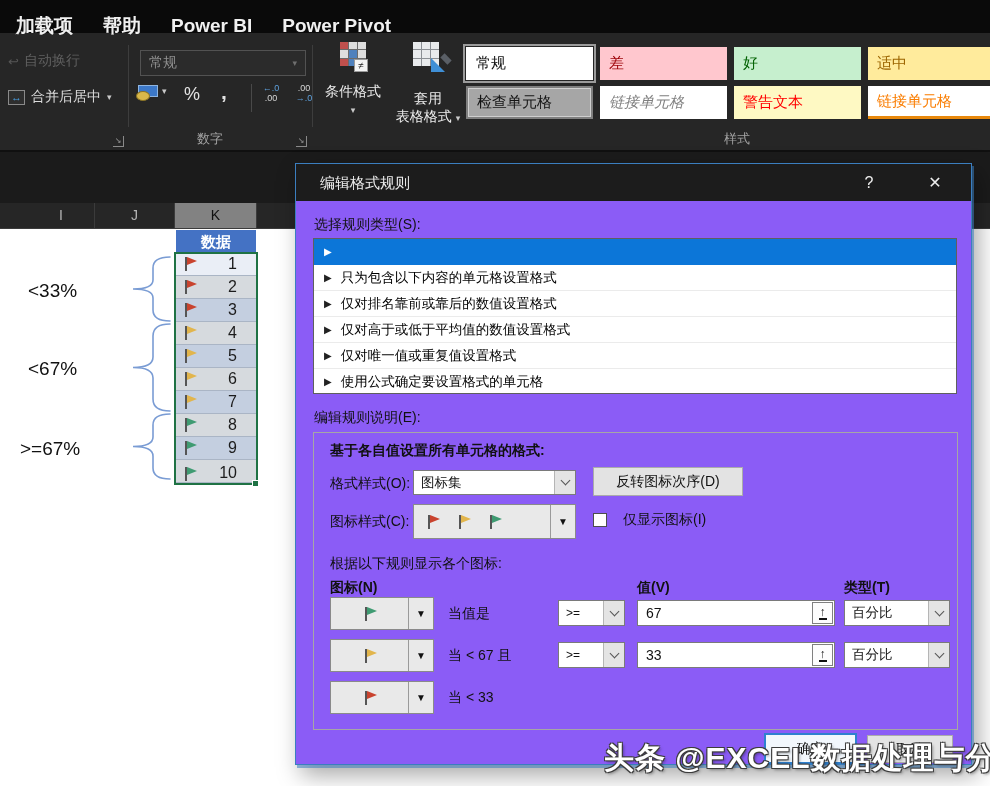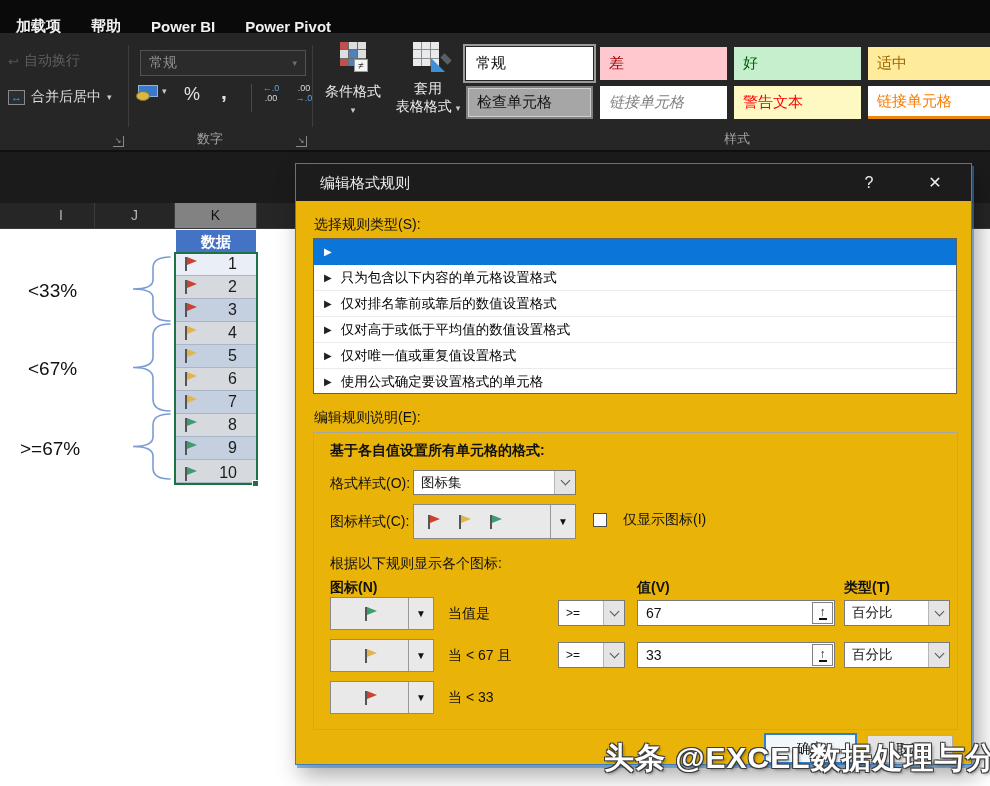--- a/index.html
+++ b/index.html
@@ -4,21 +4,21 @@
 <style>
   * { margin:0; padding:0; box-sizing:border-box; }
   html,body { width:990px; height:786px; }
   body { font-family:"Liberation Sans","DejaVu Sans",sans-serif; background:#fff; overflow:hidden; }
   #app { position:relative; width:990px; height:786px; background:#fff; overflow:hidden; }
   .abs { position:absolute; }
 
   
   .ribbon { left:0; top:0; width:990px; height:150px; background:#262626; }
   .tabrow { left:0; top:0; width:990px; height:33px; background:#0a0a0a; display:flex; align-items:center; }
-  .tab { color:#f0f0f0; font-size:15px; font-weight:600; margin-left:30px; cursor:default; white-space:nowrap;margin-top:19px; }
+  .tab { color:#f0f0f0; font-size:19px; font-weight:600; margin-left:30px; cursor:default; white-space:nowrap;margin-top:19px; }
   .tab:first-child { margin-left:16px; }
 
   .rb-sep { width:1px; background:#3d3d3d; top:45px; height:82px; }
 
   .wrap-btn { left:8px; top:52px; display:flex; align-items:center; gap:5px; color:#5f5f5f; font-size:14px; }
   .wrap-ic { font-size:13px; color:#565656; }
   .merge-btn { left:8px; top:88px; display:flex; align-items:center; gap:6px; color:#dcdcdc; font-size:14px; }
   .merge-ic { width:17px; height:15px; border:1px solid #8a8a8a; background:#2e2e2e; color:#4aa3e8; font-size:11px; line-height:13px; text-align:center; }
   .caret { color:#c9c9c9; font-size:9px; }
 
@@ -78,21 +78,21 @@
   .flag::after { content:""; position:absolute; left:6px; top:1px; width:0; height:0; border-top:4px solid transparent; border-bottom:4px solid transparent; border-left:10px solid #999; }
   .flag[data-color="red"]::after    { border-left-color:#c9432e; }
   .flag[data-color="yellow"]::after { border-left-color:#e2b54c; }
   .flag[data-color="green"]::after  { border-left-color:#3f9b72; }
   .krow .flag { margin-left:5px; }
 
   .anno { color:#111; font-size:19px; }
   .brace { pointer-events:none; }
 
   
-  .dialog { left:295px; top:163px; width:677px; height:602px; background:#eab308; border:1px solid #3b7ebf; box-shadow:2px 3px 0 rgba(59,126,191,.55), 6px 10px 22px rgba(0,0,0,.35); z-index:10; }
+  .dialog { left:295px; top:163px; width:677px; height:602px; background:#8b5cf6; border:1px solid #3b7ebf; box-shadow:2px 3px 0 rgba(59,126,191,.55), 6px 10px 22px rgba(0,0,0,.35); z-index:10; }
   .dlg-title { left:0; top:0; width:100%; height:37px; background:#1c1c1c; color:#ededed; font-size:15px; line-height:37px; padding-left:24px; }
   .dlg-sys { position:absolute; top:0; width:34px; height:37px; color:#ededed; font-size:16px; text-align:center; line-height:37px; }
   .dlg-help { left:556px; } .dlg-close { left:622px; }
 
   .dlg-label { color:#111; font-size:14px; }
   .listbox { left:17px; top:74px; width:644px; height:156px; background:#fff; border:1px solid #5f5f5f; overflow:hidden; }
   .lb-item { height:26px; display:flex; align-items:center; padding-left:10px; font-size:13.5px; color:#000; border-bottom:1px solid #ebebeb; background:#fff; }
   .lb-item .mk { font-size:10px; margin-right:9px; color:#222; }
   .lb-item.sel { background:#0c76d8; color:#fff; border-bottom-color:#0c76d8; }
   .lb-item.sel .mk { color:#fff; }
@@ -200,21 +200,21 @@
             <i></i>
             <i></i>
             <i></i>
             <i></i>
             <i></i>
             <i></i>
             <i></i>
           </div>
         <span class="brush"></span>
       </div>
-      <div style="margin-top:10px;">套用</div>
+      <div style="margin-top:20px;">套用</div>
       <div><span>表格格式</span> <span class="caret">▾</span></div>
     </div>
 
     <div class="abs gal-cell g-normal" style="left:466px; top:47px;">常规</div>
     <div class="abs gal-cell g-bad" style="left:600px; top:47px;">差</div>
     <div class="abs gal-cell g-good" style="left:734px; top:47px;">好</div>
     <div class="abs gal-cell g-mid" style="left:868px; top:47px; width:127px;">适中</div>
     <div class="abs gal-cell g-check" style="left:466px; top:86px;">检查单元格</div>
     <div class="abs gal-cell g-expl" style="left:600px; top:86px;">链接单元格</div>
     <div class="abs gal-cell g-warn" style="left:734px; top:86px;">警告文本</div>
@@ -327,20 +327,21 @@
     <div class="abs groupbox">
       <div class="abs gb-head">基于各自值设置所有单元格的格式:</div>
 
       <div class="abs dlg-label" style="left:16px; top:42px;">格式样式(O):</div>
       <div class="abs combo" style="left:99px; top:37px; width:163px; height:25px;">
         <span class="cval">图标集</span>
         <span class="dd">
             <i class="chev"></i>
           </span>
       </div>
+      <div class="abs win-btn" style="left:279px; top:34px; width:150px; height:29px; line-height:27px;">反转图标次序(D)</div>
 
       <div class="abs dlg-label" style="left:16px; top:80px;">图标样式(C):</div>
       <div class="abs iconcombo" style="left:99px; top:71px; width:163px; height:35px;">
         <span class="face" style="padding-left:10px; gap:13px;">
           <span class="flag" data-color="red"></span>
           <span class="flag" data-color="yellow"></span>
           <span class="flag" data-color="green"></span>
         </span>
         <span class="vsep"></span>
         <span class="arr">▼</span>

